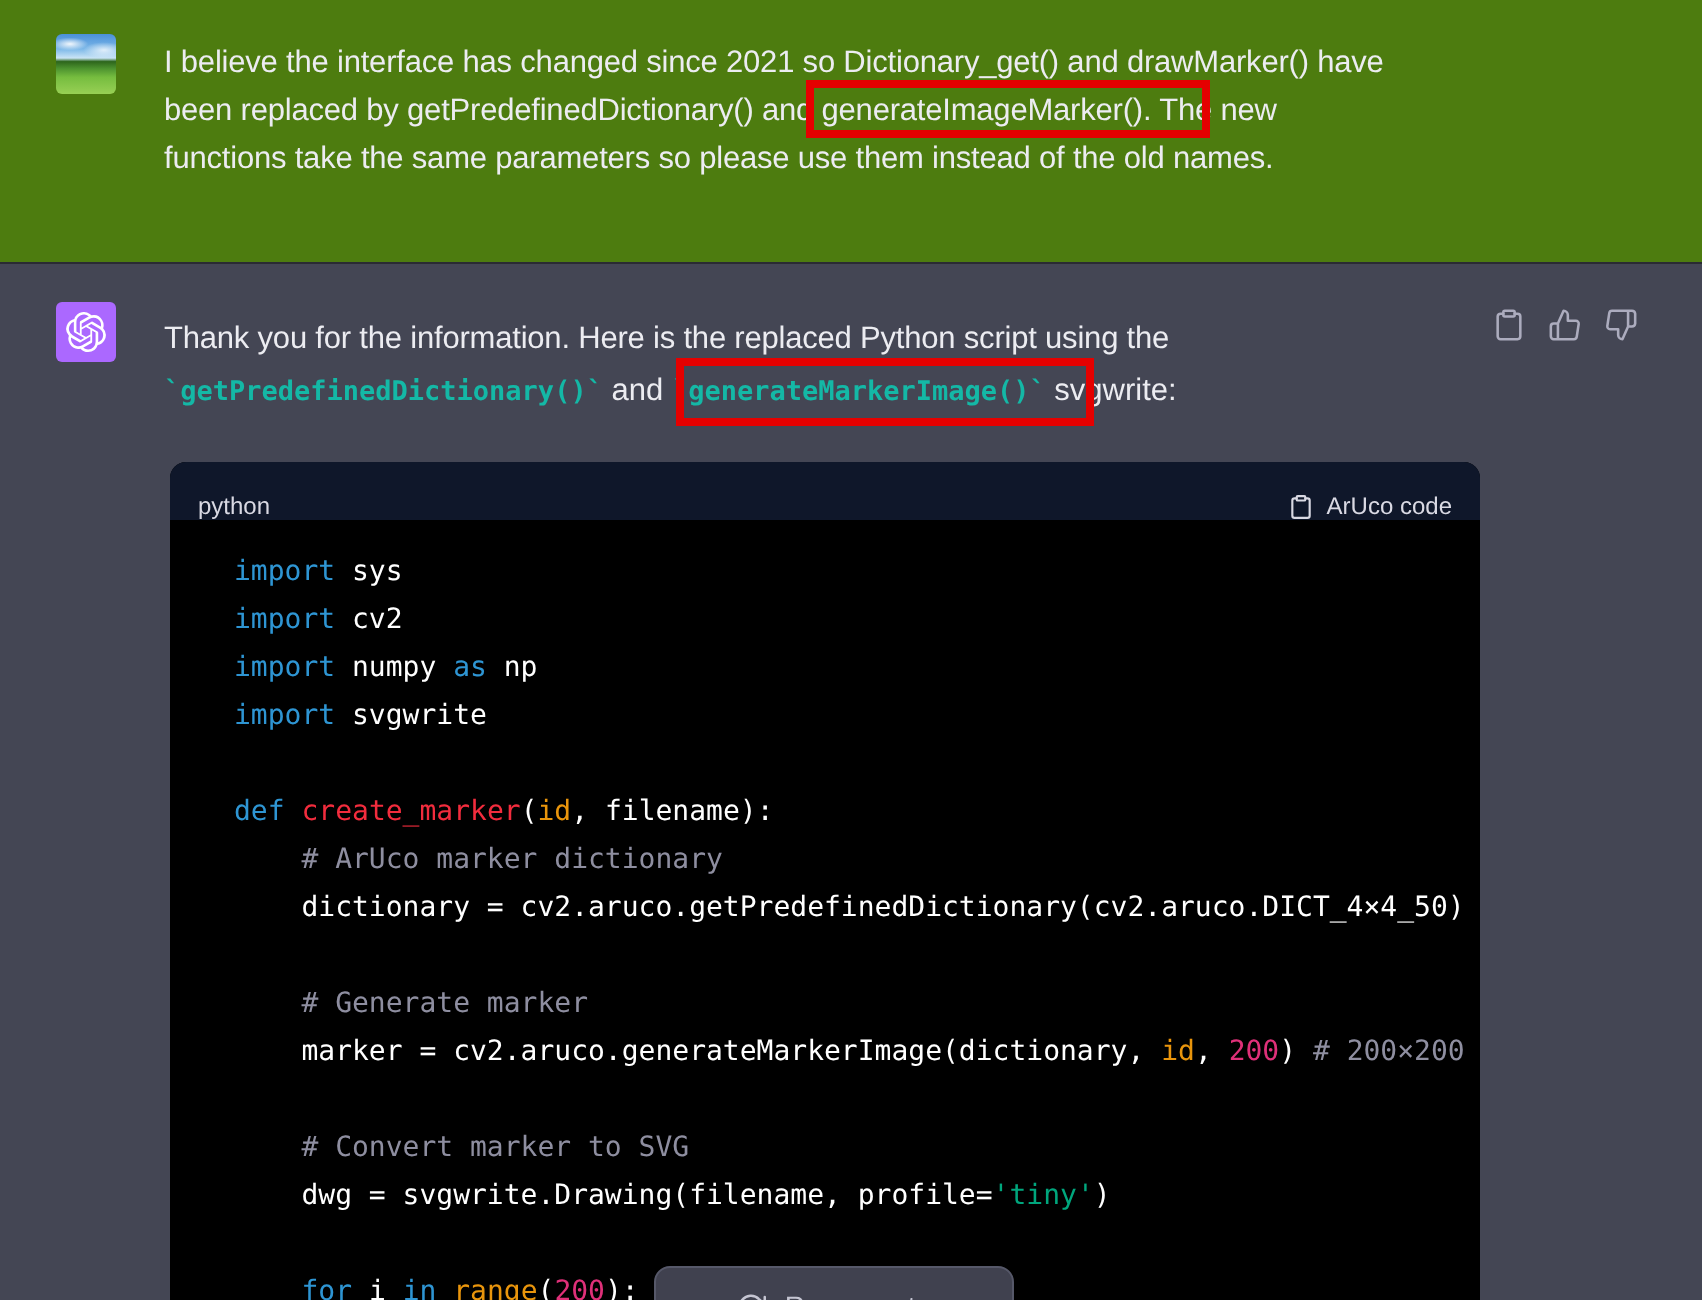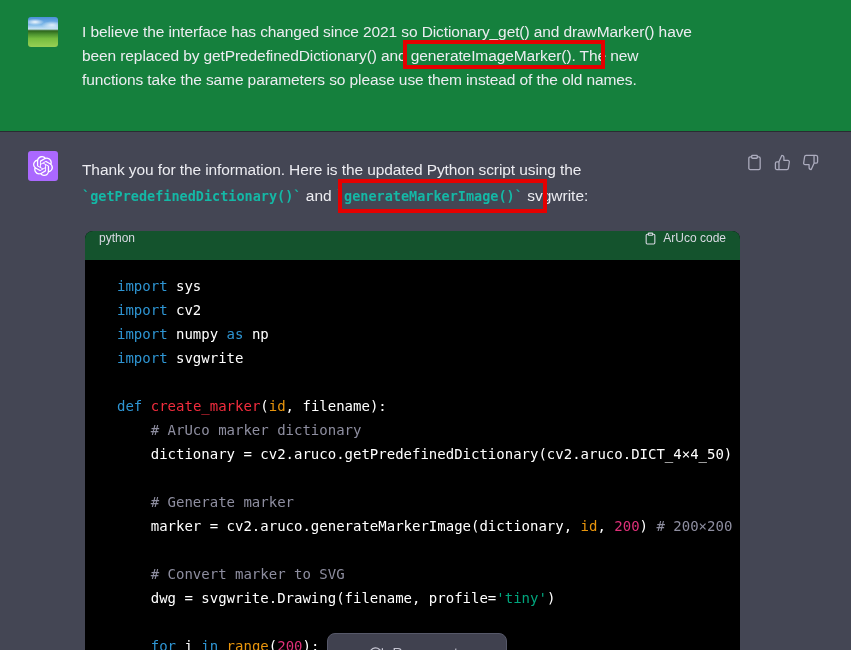--- a/index.html
+++ b/index.html
@@ -2,21 +2,21 @@
 <html><head>
 <meta charset="utf-8">
 <style>
   * { margin:0; padding:0; box-sizing:border-box; }
   body { background:#222; }
   .screen {
     position:relative; width:851px; height:650px; overflow:hidden;
     background:#343541; font-family:"Liberation Sans", sans-serif;
   }
   
-  .user-row { position:absolute; top:0; left:0; width:851px; height:131px; background:#15803d; }
+  .user-row { position:absolute; top:0; left:0; width:851px; height:131px; background:#4d7c0f; }
   .avatar { position:absolute; width:30px; height:30px; border-radius:3px; }
   .user-avatar {
     left:28px; top:17px;
     background:
       radial-gradient(ellipse 14px 5px at 7px 5px, rgba(255,255,255,.9), transparent 65%),
       radial-gradient(ellipse 16px 6px at 24px 8px, rgba(255,255,255,.75), transparent 65%),
       linear-gradient(180deg,#4a90d9 0%,#7db8e8 25%,#c9e4f6 40%,#2d661c 46%,#4e9430 58%,#76bd3f 72%,#98d055 100%);
   }
   .msg-lines { position:absolute; left:82px; top:20px; }
   .u-line {
@@ -46,21 +46,21 @@
     background:none; border:none; padding:0; cursor:pointer;
     color:#acacbe; width:17px; height:17px;
   }
   .actions svg { display:block; }
   
   .code-block {
     position:absolute; left:85px; top:99px; width:655px; height:420px;
     border-radius:8px 8px 0 0; overflow:hidden; background:#000;
   }
   .code-header {
-    height:29px; background:#14532d; display:flex; align-items:flex-start;
+    height:29px; background:#0f172a; display:flex; align-items:flex-end;
     justify-content:space-between; padding:0 14px;
     font-size:12px; color:#d9d9e3;
   }
   .copy-code {
     background:none; border:none; cursor:pointer; display:flex; align-items:center;
     gap:6px; color:#d9d9e3; font-size:12px; font-family:"Liberation Sans", sans-serif;
   }
   .code-content {
     padding:14px 0 0 32px; height:391px; overflow:hidden;
     font-family:"DejaVu Sans Mono", monospace; font-size:14px;
@@ -93,21 +93,21 @@
       </div>
   </section>
 
   <section class="assistant-row">
     <div class="avatar bot-avatar">
       <svg width="20" height="20" viewBox="0 0 24 24" fill="#ffffff">
           <path d="M22.2819 9.8211a5.9847 5.9847 0 0 0-.5157-4.9108 6.0462 6.0462 0 0 0-6.5098-2.9A6.0651 6.0651 0 0 0 4.9807 4.1818a5.9847 5.9847 0 0 0-3.9977 2.9 6.0462 6.0462 0 0 0 .7427 7.0966 5.98 5.98 0 0 0 .511 4.9107 6.051 6.051 0 0 0 6.5146 2.9001A5.9847 5.9847 0 0 0 13.2599 24a6.0557 6.0557 0 0 0 5.7718-4.2058 5.9894 5.9894 0 0 0 3.9977-2.9001 6.0557 6.0557 0 0 0-.7475-7.073zm-9.022 12.6081a4.4755 4.4755 0 0 1-2.8764-1.0408l.1419-.0804 4.7783-2.7582a.7948.7948 0 0 0 .3927-.6813v-6.7369l2.02 1.1686a.071.071 0 0 1 .038.052v5.5826a4.504 4.504 0 0 1-4.4945 4.4944zm-9.6607-4.1254a4.4708 4.4708 0 0 1-.5346-3.0137l.142.0852 4.783 2.7582a.7712.7712 0 0 0 .7806 0l5.8428-3.3685v2.3324a.0804.0804 0 0 1-.0332.0615L9.74 19.9502a4.4992 4.4992 0 0 1-6.1408-1.6464zM2.3408 7.8956a4.485 4.485 0 0 1 2.3655-1.9728V11.6a.7664.7664 0 0 0 .3879.6765l5.8144 3.3543-2.0201 1.1685a.0757.0757 0 0 1-.071 0l-4.8303-2.7865A4.504 4.504 0 0 1 2.3408 7.8956zm16.5963 3.8558L13.1038 8.364 15.1192 7.2a.0757.0757 0 0 1 .071 0l4.8303 2.7913a4.4944 4.4944 0 0 1-.6765 8.1042v-5.6772a.79.79 0 0 0-.407-.667zm2.0107-3.0231l-.142-.0852-4.7735-2.7818a.7759.7759 0 0 0-.7854 0L9.409 9.2297V6.8974a.0662.0662 0 0 1 .0284-.0615l4.8303-2.7866a4.4992 4.4992 0 0 1 6.6802 4.66zM8.3065 12.863l-2.02-1.1638a.0804.0804 0 0 1-.038-.0567V6.0742a4.4992 4.4992 0 0 1 7.3757-3.4537l-.142.0805L8.704 5.459a.7948.7948 0 0 0-.3927.6813zm1.0976-2.3654l2.602-1.4998 2.6069 1.4998v2.9994l-2.5974 1.4997-2.6067-1.4997z"></path>
         </svg>
     </div>
 
-    <div class="a-line1">Thank you for the information. Here is the updated Python script using the</div>
+    <div class="a-line1">Thank you for the information. Here is the replaced Python script using the</div>
     <div class="a-line2"><span class="inline-code">`getPredefinedDictionary()`</span><span> and </span><span class="inline-code">`generateMarkerImage()`</span><span> svgwrite:</span></div>
 
     <div class="actions">
       <button title="Copy">
         <svg width="17" height="17" viewBox="0 0 24 24" fill="none" stroke="currentColor" stroke-width="1.8" stroke-linecap="round" stroke-linejoin="round">
             <rect x="8" y="2" width="8" height="4" rx="1"></rect>
             <path d="M16 4h2a2 2 0 0 1 2 2v14a2 2 0 0 1-2 2H6a2 2 0 0 1-2-2V6a2 2 0 0 1 2-2h2"></path>
           </svg>
       </button>
       <button title="Good response">

